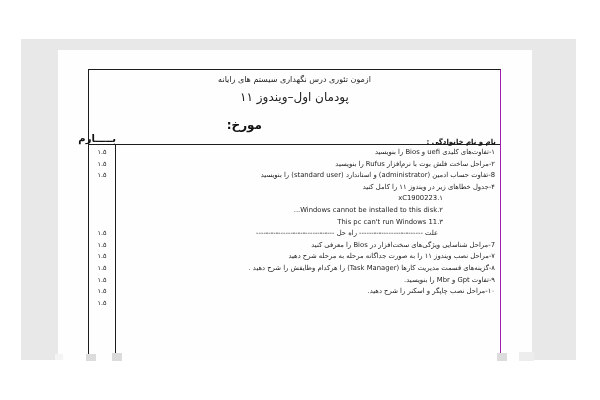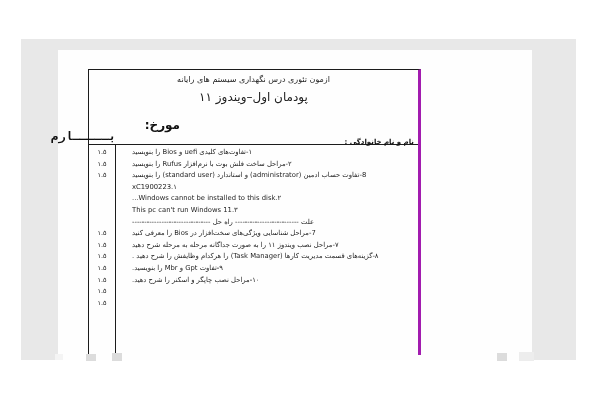--- a/index.html
+++ b/index.html
@@ -6,43 +6,43 @@
   html,body { width:600px; height:400px; background:#ffffff; overflow:hidden;
               font-family:"DejaVu Sans", sans-serif; color:#1d1d1d; }
   .stage { position:relative; width:600px; height:400px; background:#ffffff; }
 
   .viewer-bg { position:absolute; left:21px; top:39px; width:555px; height:321px;
                background:#e8e8e8; }
 
   .page { position:absolute; left:58px; top:50px; width:474px; height:310px;
           background:#fefefe; }
 
-  .exam-table { position:absolute; left:30px; top:19px; width:333px; height:286px;
+  .exam-table { position:absolute; left:30px; top:19px; width:413px; height:286px;
                 border-top:1px solid #1c1c1c; border-left:1px solid #1c1c1c;
-                border-right:3px solid #a21caf; }
+                border-right:1px solid #a21caf; }
 
   .t-header { position:relative; height:70px; border-bottom:1px solid #1c1c1c; }
   .title-1 { margin-top:5px; text-align:center; font-size:8px; line-height:10px;
              direction:rtl; color:#222; }
   .title-2 { margin-top:7px; text-align:center; font-size:12px; line-height:10px;
              direction:rtl; color:#222; }
   .name-label { position:absolute; top:43px; right:4px; font-size:7px; font-weight:bold;
                 direction:rtl; color:#111;margin-top:20px; }
   .date-label { position:absolute; top:43px; right:238px; font-size:12px; font-weight:bold;
                 direction:rtl; color:#111; }
   .marks-header { position:absolute; bottom:0px; left:0px; width:27px; text-align:center;
-                  font-size:12px; font-weight:bold; direction:rtl; color:#111;font-family:Liberation Mono, monospace; }
+                  font-size:10px; font-weight:bold; direction:rtl; color:#111; }
 
   .t-body { display:flex; height:215px;gap:16px; }
   .marks-col { width:27px; border-right:1px solid #1c1c1c; padding-top:2px; }
   .questions-col { flex:1; direction:rtl; padding-top:2px; }
 
   .brow { height:11.6px; line-height:11.6px; white-space:nowrap; }
   .mark { text-align:center; font-size:6.5px; direction:rtl; color:#222; }
-  .qtext { font-size:6.8px; text-align:left; padding-right:5px; color:#1d1d1d; }
+  .qtext { font-size:6.8px; text-align:right; padding-right:5px; color:#1d1d1d; }
 
   .artifact { position:absolute; }
 </style>
 </head>
 <body>
 
 <div class="stage">
 
   <div class="viewer-bg"></div>
 
@@ -72,20 +72,21 @@
             <div class="brow mark">۱.۵</div>
             <div class="brow mark">۱.۵</div>
             <div class="brow mark">۱.۵</div>
             <div class="brow mark">۱.۵</div>
             <div class="brow mark">۱.۵</div>
           </div>
         <div class="questions-col">
             <div class="brow qtext" dir="rtl">۱-تفاوت‌های کلیدی uefi و Bios را بنویسید</div>
             <div class="brow qtext" dir="rtl">۲-مراحل ساخت فلش بوت با نرم‌افزار Rufus را بنویسید</div>
             <div class="brow qtext" dir="rtl">8-تفاوت حساب ادمین (administrator) و استاندارد (standard user) را بنویسید</div>
+            <div class="brow qtext" dir="rtl">۴-جدول خطاهای زیر در ویندوز ۱۱ را کامل کنید</div>
             <div class="brow qtext" dir="rtl" style="padding-right: 57px;">۱.xC1900223</div>
             <div class="brow qtext" dir="rtl" style="padding-right: 57px;">۲.Windows cannot be installed to this disk...</div>
             <div class="brow qtext" dir="rtl" style="padding-right: 57px;">۳.This pc can't run Windows 11</div>
             <div class="brow qtext" dir="rtl" style="padding-right: 62px;">علت -------------------------- راه حل --------------------------------</div>
             <div class="brow qtext" dir="rtl">7-مراحل شناسایی ویژگی‌های سخت‌افزار در Bios را معرفی کنید</div>
             <div class="brow qtext" dir="rtl">۷-مراحل نصب ویندوز ۱۱ را به صورت جداگانه مرحله به مرحله شرح دهید</div>
             <div class="brow qtext" dir="rtl">۸-گزینه‌های قسمت مدیریت کارها (Task Manager) را هرکدام وظایفش را شرح دهید .</div>
             <div class="brow qtext" dir="rtl">۹-تفاوت Gpt و Mbr را بنویسید.</div>
             <div class="brow qtext" dir="rtl">۱۰-مراحل نصب چاپگر و اسکنر را شرح دهید.</div>
           </div>

